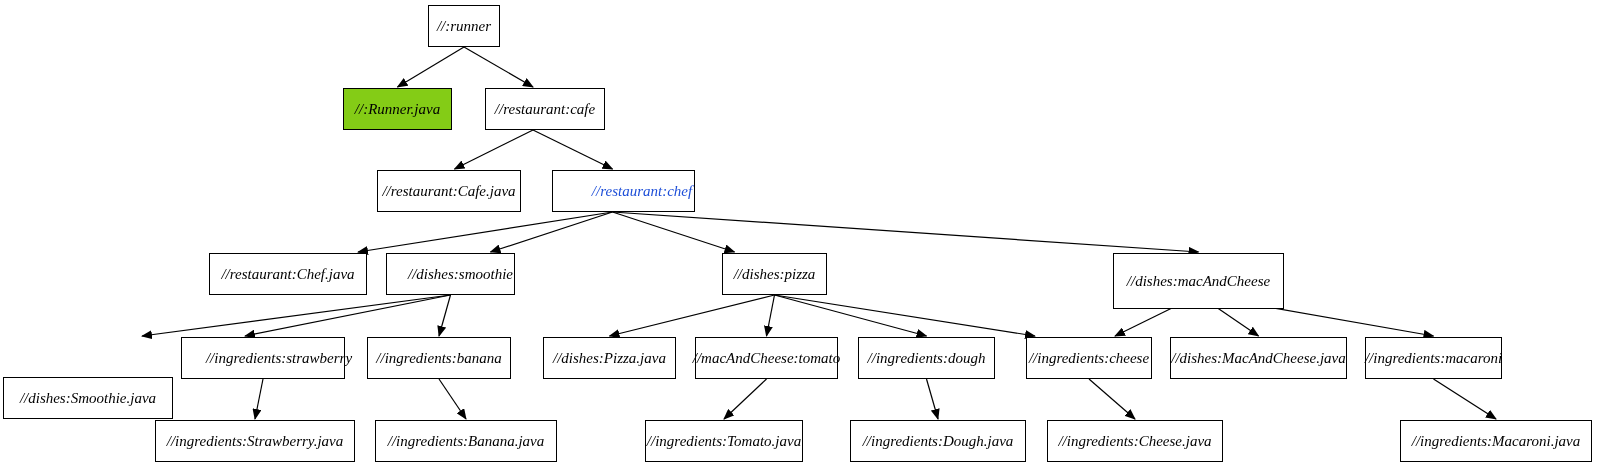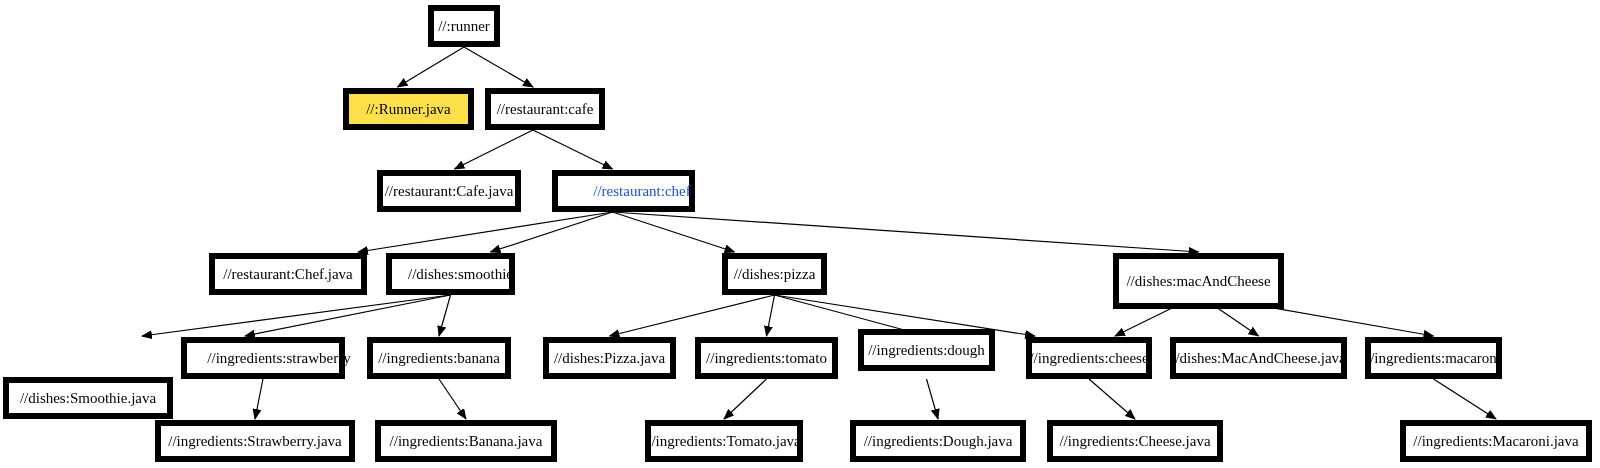--- a/index.html
+++ b/index.html
@@ -14,28 +14,29 @@
   .edge-layer {
     position: absolute;
     left: 0; top: 0;
     width: 1600px; height: 468px;
     z-index: 1;
   }
   .node {
     position: absolute;
     box-sizing: border-box;
     background: #ffffff;
-    border: 6px solid #404040;
+    border: 1px solid #404040;
     color: #000000;
     display: flex;
     align-items: center;
     justify-content: center;
     font-size: 15px;
     white-space: nowrap;
     z-index: 2;
+    font-style: italic;
   }
 </style>
 </head>
 <body>
 
 <div class="canvas">
   <svg class="edge-layer" xmlns="http://www.w3.org/2000/svg" viewBox="0 0 1600 468">
     <defs>
       <marker id="arrowhead" markerWidth="11" markerHeight="9" refX="10" refY="4.5" orient="auto" markerUnits="userSpaceOnUse">
         <path d="M0,0 L11,4.5 L0,9 z" fill="#000000"></path>
@@ -63,34 +64,34 @@
         <line x1="926.5" y1="379" x2="938" y2="419" stroke="#000000" stroke-width="1.2" marker-end="url(#arrowhead)"></line>
         <line x1="1089" y1="379" x2="1135" y2="419" stroke="#000000" stroke-width="1.2" marker-end="url(#arrowhead)"></line>
         <line x1="1198.5" y1="295" x2="1115" y2="336" stroke="#000000" stroke-width="1.2" marker-end="url(#arrowhead)"></line>
         <line x1="1198.5" y1="295" x2="1258.5" y2="336" stroke="#000000" stroke-width="1.2" marker-end="url(#arrowhead)"></line>
         <line x1="1198.5" y1="295" x2="1433.5" y2="336" stroke="#000000" stroke-width="1.2" marker-end="url(#arrowhead)"></line>
         <line x1="1433.5" y1="379" x2="1496" y2="419" stroke="#000000" stroke-width="1.2" marker-end="url(#arrowhead)"></line>
       </g>
   </svg>
   <div>
       <div class="node" style="left: 428px; top: 5px; width: 72px; height: 42px; background: rgb(255, 255, 255); border-color: rgb(0, 0, 0); color: rgb(0, 0, 0);">//:runner</div>
-      <div class="node" style="left: 343px; top: 88px; width: 131px; height: 42px; background: #fde047; border-color: rgb(0, 0, 0); color: rgb(0, 0, 0);">//:Runner.java</div>
+      <div class="node" style="left: 343px; top: 88px; width: 109px; height: 42px; background: #84cc16; border-color: rgb(0, 0, 0); color: rgb(0, 0, 0);">//:Runner.java</div>
       <div class="node" style="left: 473px; top: 88px; width: 120px; height: 42px; background: rgb(255, 255, 255); border-color: rgb(0, 0, 0); color: rgb(0, 0, 0); margin-left: 12px;">//restaurant:cafe</div>
       <div class="node" style="left: 377px; top: 170px; width: 144px; height: 42px; background: rgb(255, 255, 255); border-color: rgb(0, 0, 0); color: rgb(0, 0, 0);">//restaurant:Cafe.java</div>
       <div class="node" style="left: 552px; top: 170px; width: 143px; height: 42px; background: rgb(255, 255, 255); border-color: rgb(0, 0, 0); color: #1d4ed8; padding-left: 37px;">//restaurant:chef</div>
       <div class="node" style="left: 209px; top: 253px; width: 158px; height: 42px; background: rgb(255, 255, 255); border-color: rgb(0, 0, 0); color: rgb(0, 0, 0);">//restaurant:Chef.java</div>
       <div class="node" style="left: 386px; top: 253px; width: 129px; height: 42px; background: rgb(255, 255, 255); border-color: rgb(0, 0, 0); color: rgb(0, 0, 0); padding-left: 20px;">//dishes:smoothie</div>
       <div class="node" style="left: 722px; top: 253px; width: 105px; height: 42px; background: rgb(255, 255, 255); border-color: rgb(0, 0, 0); color: rgb(0, 0, 0);">//dishes:pizza</div>
       <div class="node" style="left: 1113px; top: 253px; width: 171px; height: 56px; background: rgb(255, 255, 255); border-color: rgb(0, 0, 0); color: rgb(0, 0, 0);">//dishes:macAndCheese</div>
       <div class="node" style="left: 3px; top: 337px; width: 170px; height: 42px; background: rgb(255, 255, 255); border-color: rgb(0, 0, 0); color: rgb(0, 0, 0); margin-top: 40px;">//dishes:Smoothie.java</div>
       <div class="node" style="left: 181px; top: 337px; width: 164px; height: 42px; background: rgb(255, 255, 255); border-color: rgb(0, 0, 0); color: rgb(0, 0, 0); padding-left: 32px;">//ingredients:strawberry</div>
       <div class="node" style="left: 367px; top: 337px; width: 144px; height: 42px; background: rgb(255, 255, 255); border-color: rgb(0, 0, 0); color: rgb(0, 0, 0);">//ingredients:banana</div>
       <div class="node" style="left: 543px; top: 337px; width: 133px; height: 42px; background: rgb(255, 255, 255); border-color: rgb(0, 0, 0); color: rgb(0, 0, 0);">//dishes:Pizza.java</div>
-      <div class="node" style="left: 695px; top: 337px; width: 143px; height: 42px; background: rgb(255, 255, 255); border-color: rgb(0, 0, 0); color: rgb(0, 0, 0);">//ingredients:tomato</div>
-      <div class="node" style="left: 858px; top: 329px; width: 137px; height: 42px; background: rgb(255, 255, 255); border-color: rgb(0, 0, 0); color: rgb(0, 0, 0);">//ingredients:dough</div>
+      <div class="node" style="left: 695px; top: 337px; width: 143px; height: 42px; background: rgb(255, 255, 255); border-color: rgb(0, 0, 0); color: rgb(0, 0, 0);">//macAndCheese:tomato</div>
+      <div class="node" style="left: 858px; top: 337px; width: 137px; height: 42px; background: rgb(255, 255, 255); border-color: rgb(0, 0, 0); color: rgb(0, 0, 0);">//ingredients:dough</div>
       <div class="node" style="left: 1026px; top: 337px; width: 126px; height: 42px; background: rgb(255, 255, 255); border-color: rgb(0, 0, 0); color: rgb(0, 0, 0);">//ingredients:cheese</div>
       <div class="node" style="left: 1170px; top: 337px; width: 177px; height: 42px; background: rgb(255, 255, 255); border-color: rgb(0, 0, 0); color: rgb(0, 0, 0);">//dishes:MacAndCheese.java</div>
       <div class="node" style="left: 1365px; top: 337px; width: 137px; height: 42px; background: rgb(255, 255, 255); border-color: rgb(0, 0, 0); color: rgb(0, 0, 0);">//ingredients:macaroni</div>
       <div class="node" style="left: 155px; top: 420px; width: 200px; height: 42px; background: rgb(255, 255, 255); border-color: rgb(0, 0, 0); color: rgb(0, 0, 0);">//ingredients:Strawberry.java</div>
       <div class="node" style="left: 375px; top: 420px; width: 182px; height: 42px; background: rgb(255, 255, 255); border-color: rgb(0, 0, 0); color: rgb(0, 0, 0);">//ingredients:Banana.java</div>
       <div class="node" style="left: 645px; top: 420px; width: 158px; height: 42px; background: rgb(255, 255, 255); border-color: rgb(0, 0, 0); color: rgb(0, 0, 0);">//ingredients:Tomato.java</div>
       <div class="node" style="left: 850px; top: 420px; width: 176px; height: 42px; background: rgb(255, 255, 255); border-color: rgb(0, 0, 0); color: rgb(0, 0, 0);">//ingredients:Dough.java</div>
       <div class="node" style="left: 1047px; top: 420px; width: 176px; height: 42px; background: rgb(255, 255, 255); border-color: rgb(0, 0, 0); color: rgb(0, 0, 0);">//ingredients:Cheese.java</div>
       <div class="node" style="left: 1400px; top: 420px; width: 192px; height: 42px; background: rgb(255, 255, 255); border-color: rgb(0, 0, 0); color: rgb(0, 0, 0);">//ingredients:Macaroni.java</div>
     </div>

